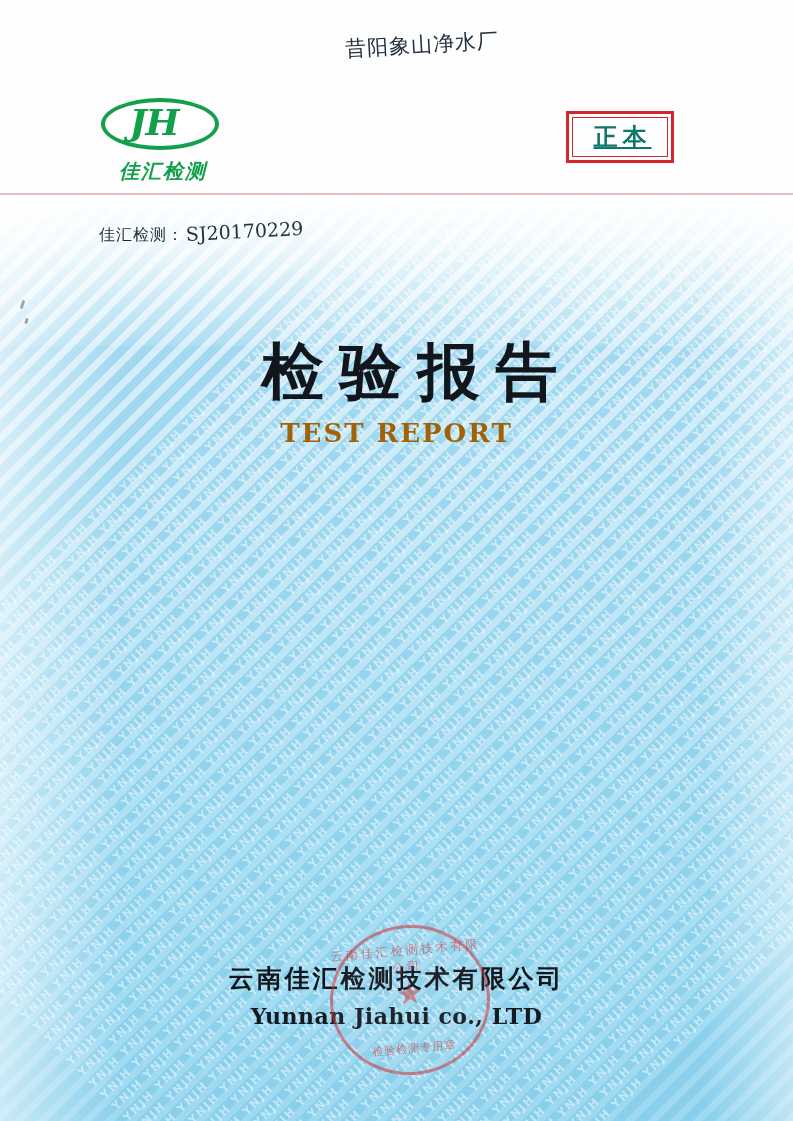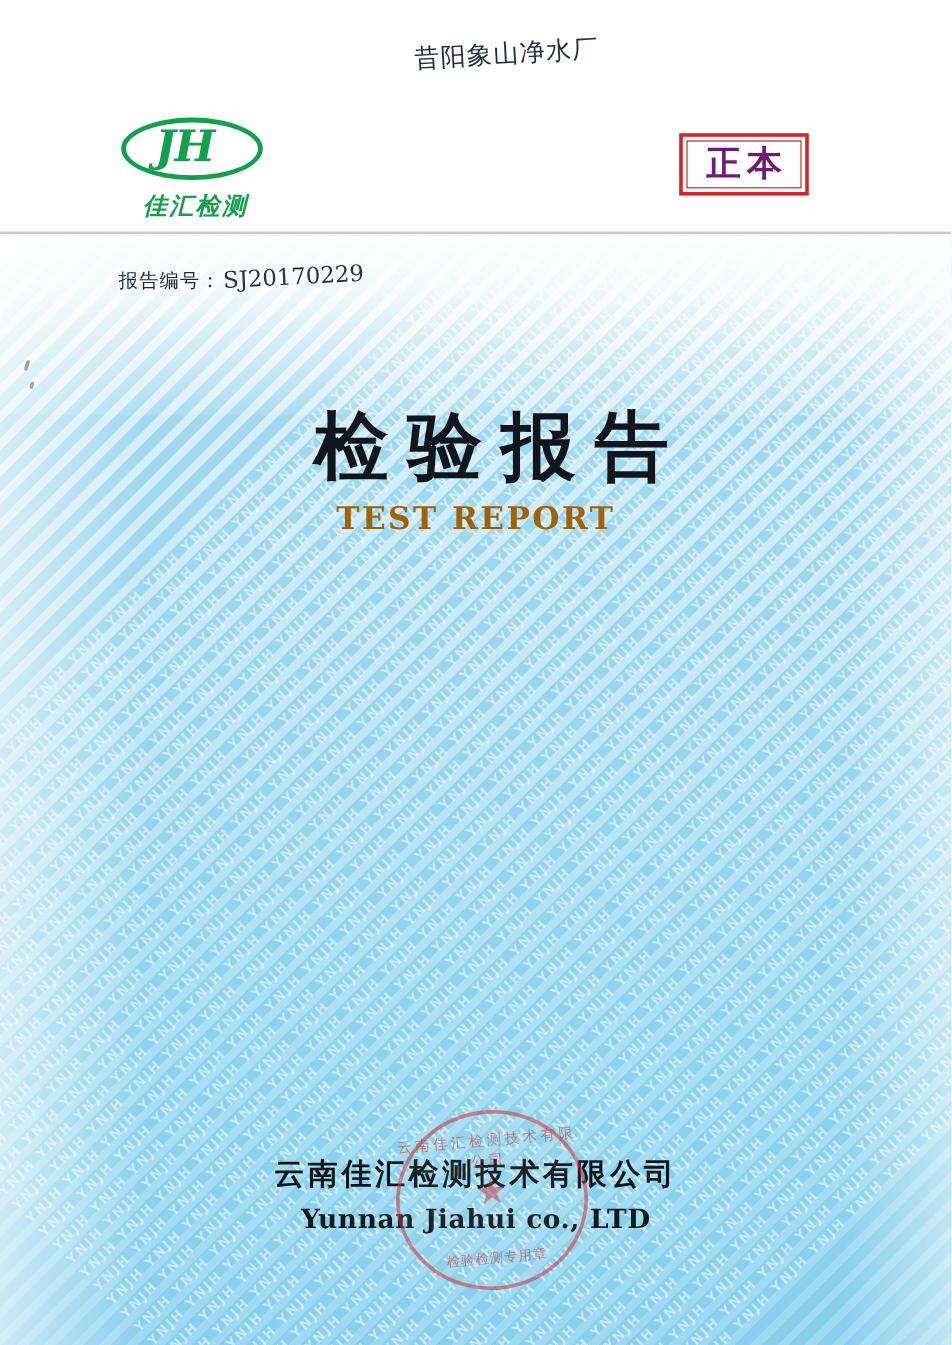--- a/index.html
+++ b/index.html
@@ -114,24 +114,25 @@
   .stamp-text {
     position: absolute;
     left: 0; top: 0;
     width: 100%;
     height: 100%;
     display: flex;
     align-items: center;
     justify-content: center;
     font-family: "DejaVu Serif", serif;
     font-weight: bold;
-    font-size: 29px;
-    color: #701a75;
+    font-size: 24px;
+    color: #0f766e;
     letter-spacing: 5px;
     text-indent: 5px;
+    text-decoration: underline;
   }
 
   
   .header-rule {
     position: absolute;
     left: 0;
     top: 193px;
     width: 793px;
     height: 2px;
     background: #e6bfc0;
@@ -407,21 +408,21 @@
   </div>
 
   <div class="stamp-box">
     <div class="stamp-box-inner"></div>
     <div class="stamp-text">正本</div>
   </div>
 
   <div class="header-rule"></div>
 
   <div class="report-no">
-    <span>报告编号：</span><span class="report-no-value">SJ20170229</span>
+    <span>佳汇检测：</span><span class="report-no-value">SJ20170229</span>
   </div>
 
   <div class="ink-mark" style="left:21px; top:300px;"></div>
   <div class="ink-mark" style="left:25px; top:318px; height:6px;"></div>
 
   <div class="title-cn">检验报告</div>
   <div class="title-en">TEST REPORT</div>
 
   <div class="footer">
     <div class="footer-cn">云南佳汇检测技术有限公司</div>

